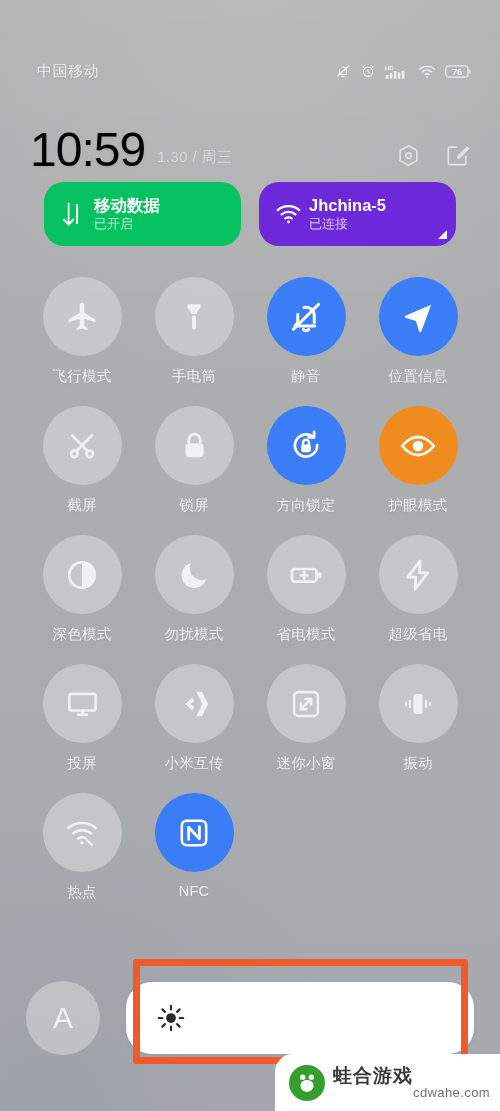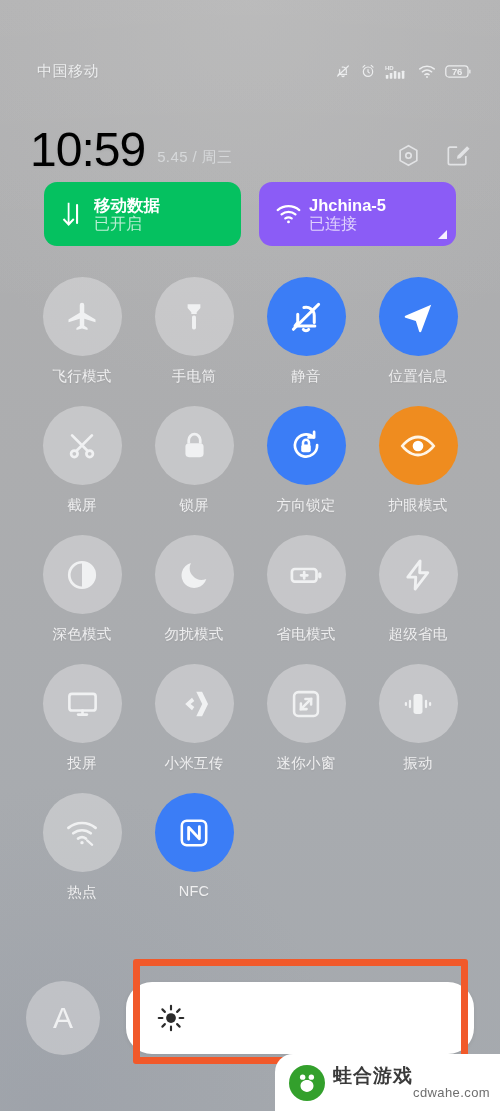--- a/index.html
+++ b/index.html
@@ -62,34 +62,34 @@
   }
   .headicons{ margin-left:auto; display:flex; align-items:center; gap:24px; margin-bottom:6px; }
   .headicons svg{ display:block; }
 
   
   .cards{
     position:absolute; top:182px; left:44px; right:44px;
     display:flex; gap:18px;
   }
   .card{
-    flex:1; height:64px; border-radius:13px; position:relative;
+    flex:1; height:64px; border-radius:20px; position:relative;
     display:flex; align-items:center; padding:0 12px 0 14px;
     overflow:hidden;
   }
   .card.data{ background:#05C160; }
-  .card.wifi{ background:#8b5cf6; }
+  .card.wifi{ background:#6d28d9; }
   .card .cico{ flex:0 0 30px; display:flex; align-items:center; justify-content:center; }
   .card .ctxt{ margin-left:6px; min-width:0; }
   .card .ctitle{
     font-size:16.5px; color:#FFFFFF; font-weight:700; line-height:19px;
     white-space:nowrap; overflow:hidden; text-overflow:ellipsis;
   }
   .card .csub{
-    font-size:16px; color:rgba(255,255,255,.72); line-height:16px; margin-top:1px;
+    font-size:13px; color:rgba(255,255,255,.72); line-height:16px; margin-top:1px;
     white-space:nowrap;
   }
   .card .corner{
     position:absolute; right:9px; bottom:7px; width:0; height:0;
     border-left:9px solid transparent; border-bottom:9px solid rgba(255,255,255,.92);
   }
 
   
   .grid{
     position:absolute; top:277px; left:26px; right:26px;
@@ -202,21 +202,21 @@
           <path d="M31.3 7.2v3.6" stroke-linecap="round"></path>
         </svg>
         <span class="bnum">76</span>
       </span>
 
     </div>
   </div>
 
   <div class="clockrow">
     <div class="time">10:59</div>
-    <div class="date">5.45 / 周三</div>
+    <div class="date">1.30 / 周三</div>
     <div class="headicons">
       <span>
         <svg width="25" height="25" viewBox="0 0 24 24" fill="none" stroke="#E2E3E5" stroke-width="1.6" stroke-linejoin="round">
           <path d="M12 2.6 20 7.1v9.8L12 21.4 4 16.9V7.1z"></path>
           <circle cx="12" cy="12" r="2.6"></circle>
         </svg>
       </span>
       <span>
         <svg width="25" height="25" viewBox="0 0 24 24" fill="none" stroke="#E2E3E5" stroke-width="1.6" stroke-linejoin="round" stroke-linecap="round">
           <path d="M20 13v6.2a1.6 1.6 0 0 1-1.6 1.6H4.8A1.6 1.6 0 0 1 3.2 19.2V5.6A1.6 1.6 0 0 1 4.8 4H11"></path>

